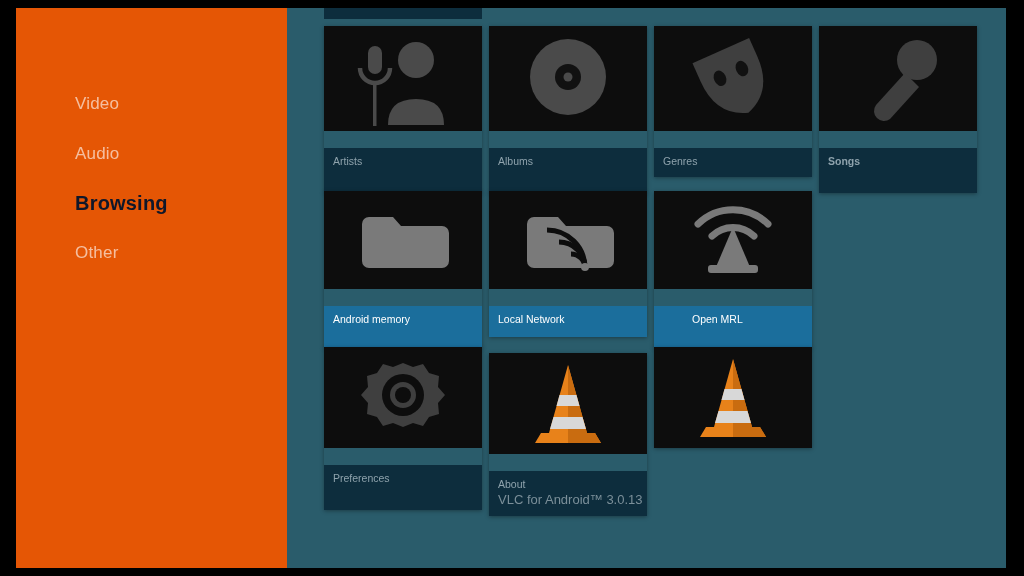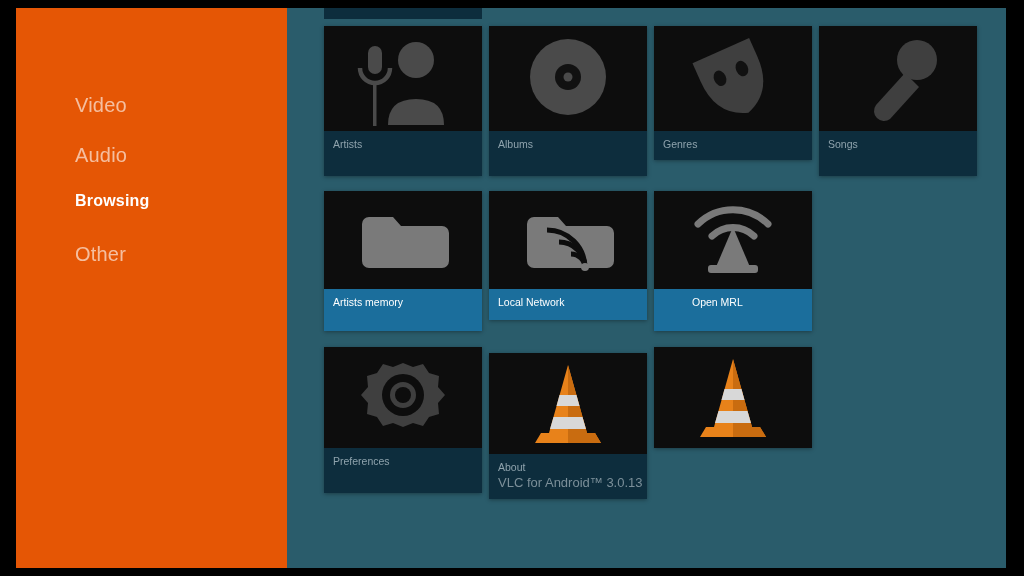--- a/index.html
+++ b/index.html
@@ -19,29 +19,29 @@
   
   #sidebar {
     position: absolute;
     left: 0; top: 0;
     width: 271px; height: 560px;
     background: #e55605;
   }
   .nav-item {
     position: absolute;
     left: 59px;
-    font-size: 20px;
+    font-size: 17px;
     letter-spacing: 0.2px;
     color: rgba(255,255,255,0.62);
     white-space: nowrap;
   }
   .nav-item.active {
-    color: #ffffff;
+    color: #0f172a;
     font-weight: bold;
-    font-size: 16px;
+    font-size: 20px;
   }
   
   #content {
     position: absolute;
     left: 271px; top: 0;
     width: 719px; height: 560px;
   }
   .row { position: absolute; left: 0; }
   .tile {
     position: absolute;
@@ -53,20 +53,21 @@
     width: 100%;
     background: #0d0d0d;
     overflow: hidden;
   }
   .tile .art svg { display: block; margin: 0 auto; }
   .tile .band {
     background: #0d2d3d;
     padding: 7px 9px 0 9px;
     box-sizing: border-box;
     overflow: hidden;
+    margin-top: 17px;
   }
   .tile.sel .band { background: #1b6e9c; }
   .tile .label {
     font-size: 10.5px;
     color: #8fa3ad;
     line-height: 13px;
     white-space: nowrap;
   }
   .tile.sel .label { color: #ffffff; }
   .tile .sublabel {
@@ -140,21 +141,21 @@
               <ellipse cx="67" cy="47" rx="6" ry="8" fill="#111111"></ellipse>
               <ellipse cx="91" cy="47" rx="6" ry="8" fill="#111111"></ellipse>
             </g>
           </svg>
         </div>
         <div class="band" style="height:29px;">
           <div class="label">Genres</div>
         </div>
       </div>
 
-      <div class="tile" style="left:532px; top:18px;">
+      <div class="tile" style="left:532px; top:18px;font-weight:bold;">
         <div class="art" style="height:105px;">
           <svg width="158" height="105" viewBox="0 0 158 105">
             <g fill="#3f3f3f">
               <circle cx="98" cy="34" r="20"></circle>
               <path d="M86 47 L57 79 a10 10 0 0 0 14 14 L100 61 z"></path>
             </g>
           </svg>
         </div>
         <div class="band" style="height:45px;">
           <div class="label">Songs</div>
@@ -164,21 +165,21 @@
 
     <div class="row" style="top:183px;">
 
       <div class="tile sel" style="left:37px; top:0;">
         <div class="art" style="height:98px;">
           <svg width="158" height="98" viewBox="0 0 158 98">
             <path d="M45 26 h24 l8 9 h41 a7 7 0 0 1 7 7 v28 a7 7 0 0 1 -7 7 h-73 a7 7 0 0 1 -7 -7 v-37 a7 7 0 0 1 7 -7 z" fill="#7a7a7a"></path>
           </svg>
         </div>
         <div class="band" style="height:42px;">
-          <div class="label">Artists memory</div>
+          <div class="label">Android memory</div>
         </div>
       </div>
 
       <div class="tile sel" style="left:202px; top:0;">
         <div class="art" style="height:98px;">
           <svg width="158" height="98" viewBox="0 0 158 98">
             <path d="M45 26 h24 l8 9 h41 a7 7 0 0 1 7 7 v28 a7 7 0 0 1 -7 7 h-73 a7 7 0 0 1 -7 -7 v-37 a7 7 0 0 1 7 -7 z" fill="#7a7a7a"></path>
             <g fill="none" stroke="#0d0d0d" stroke-width="5">
               <path d="M96 77 a14 14 0 0 0 -14 -14"></path>
               <path d="M96 77 a26 26 0 0 0 -26 -26"></path>

